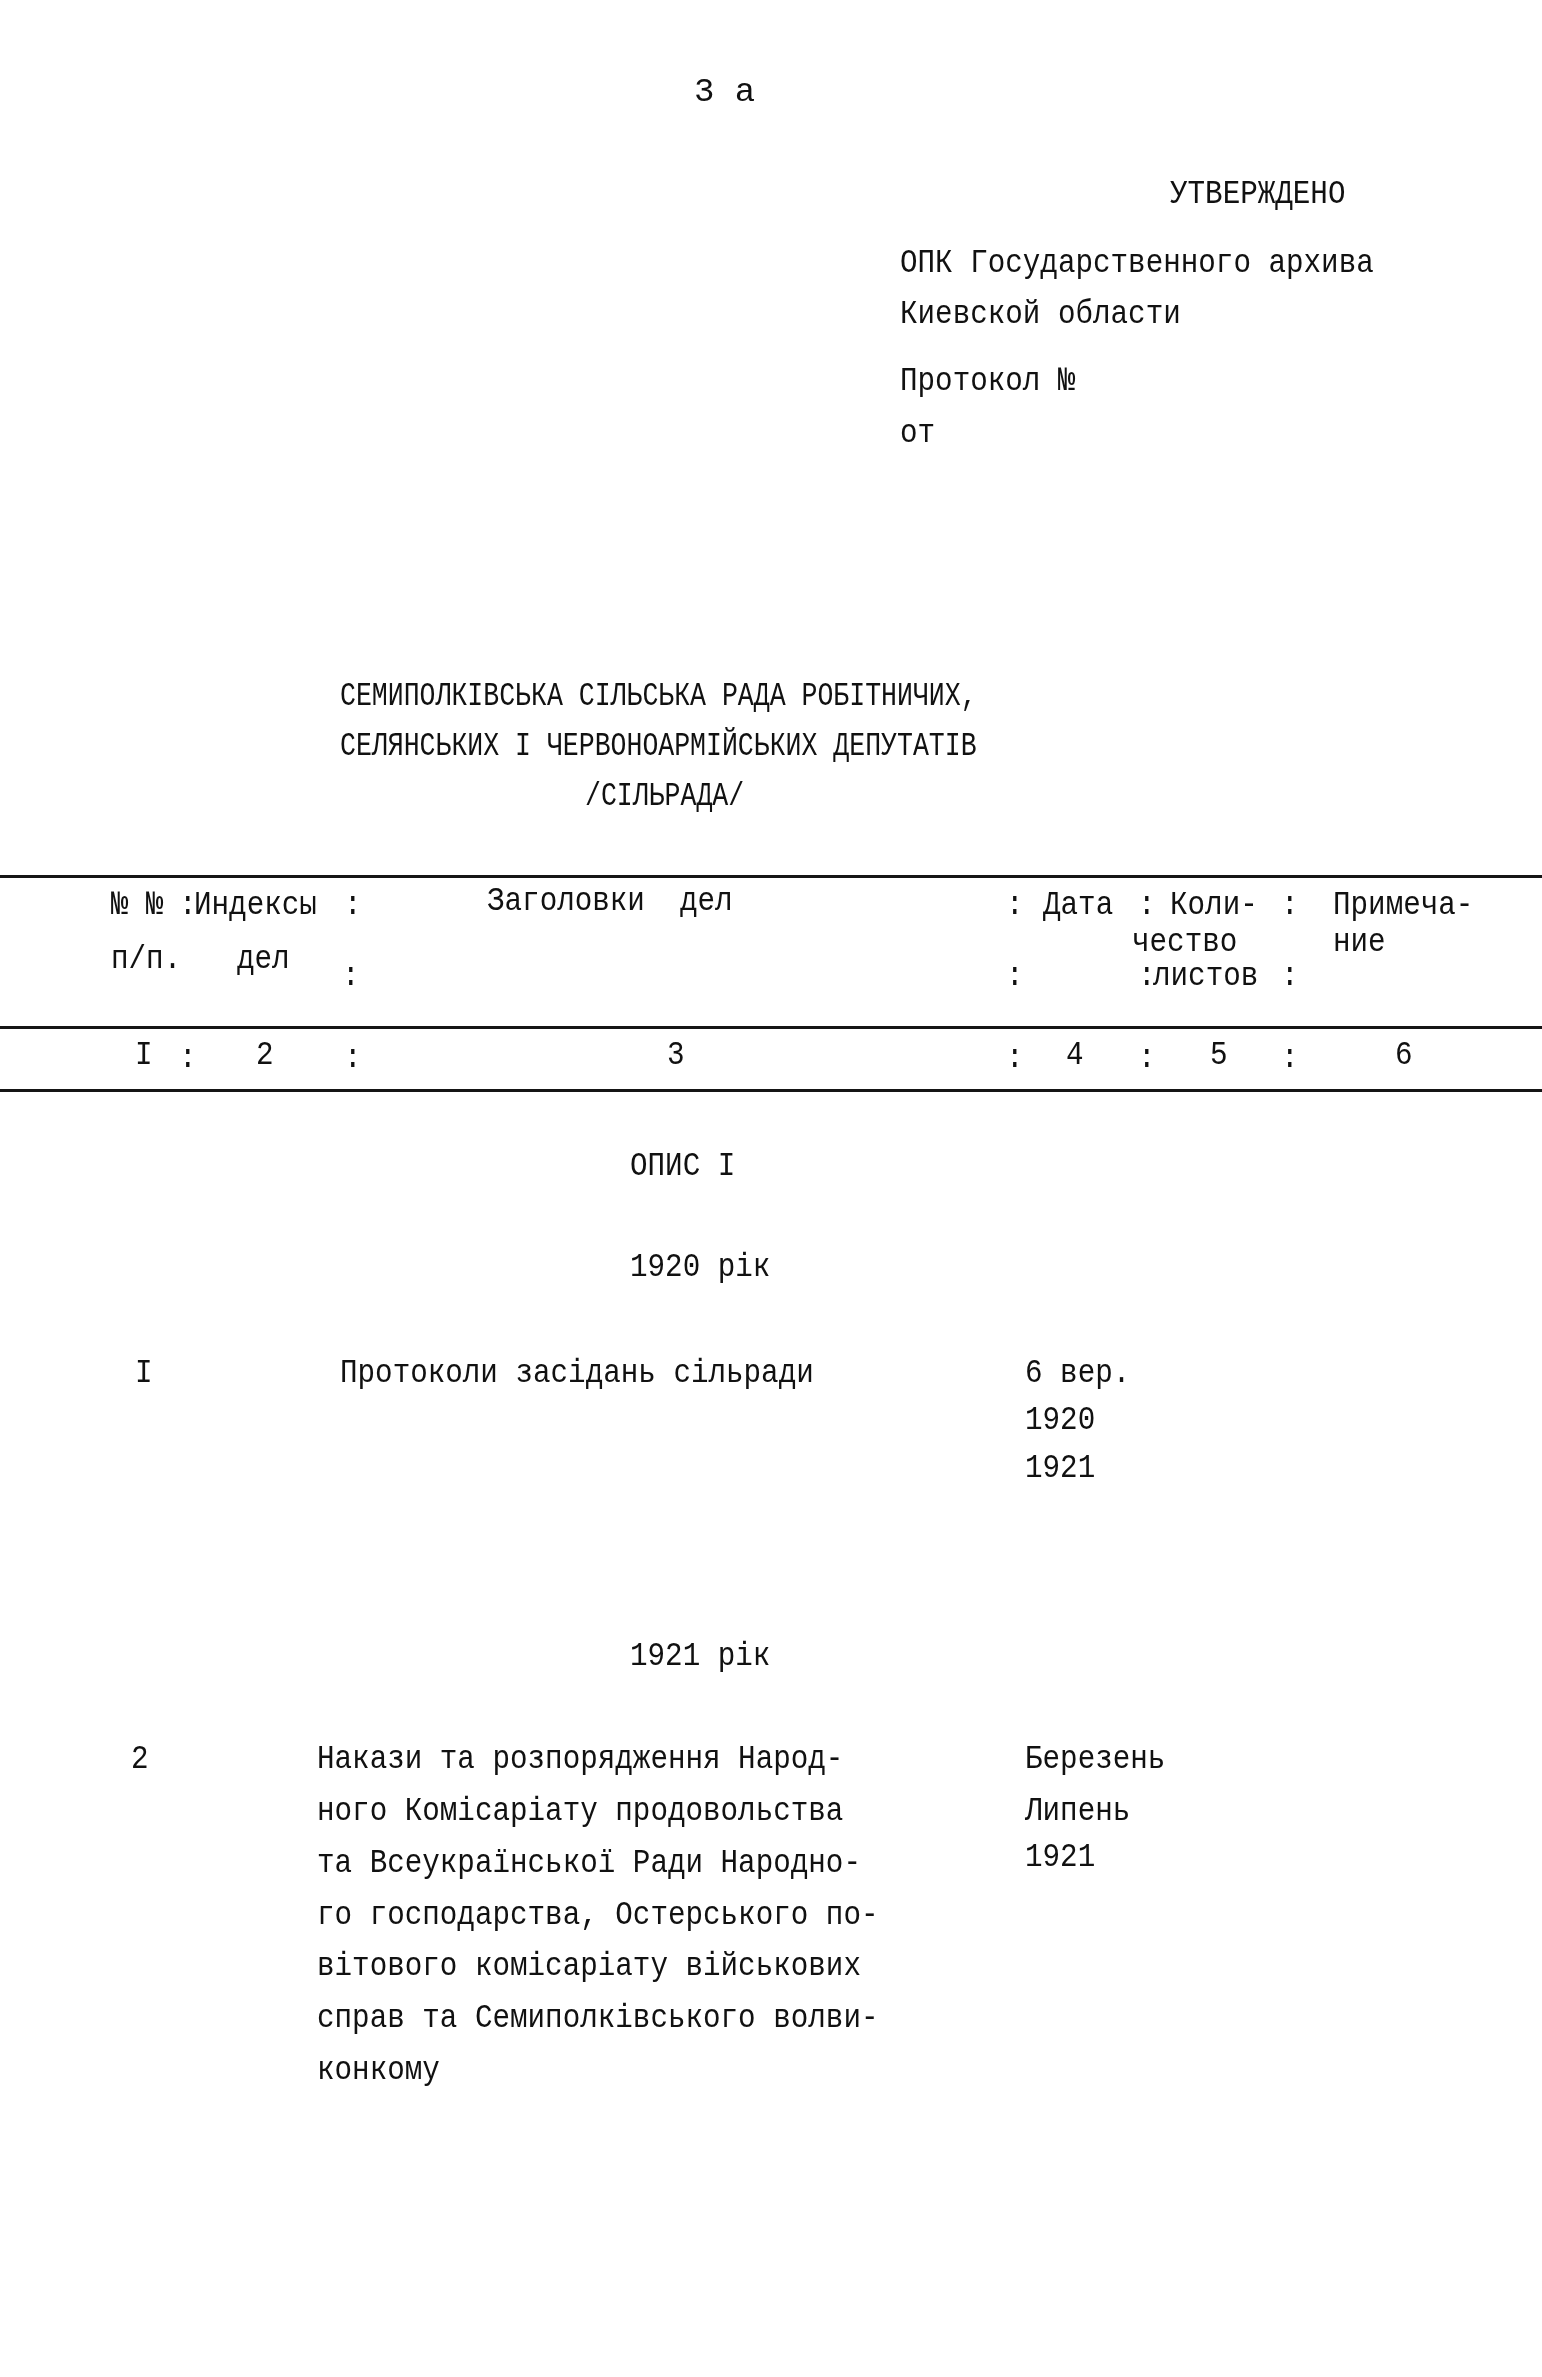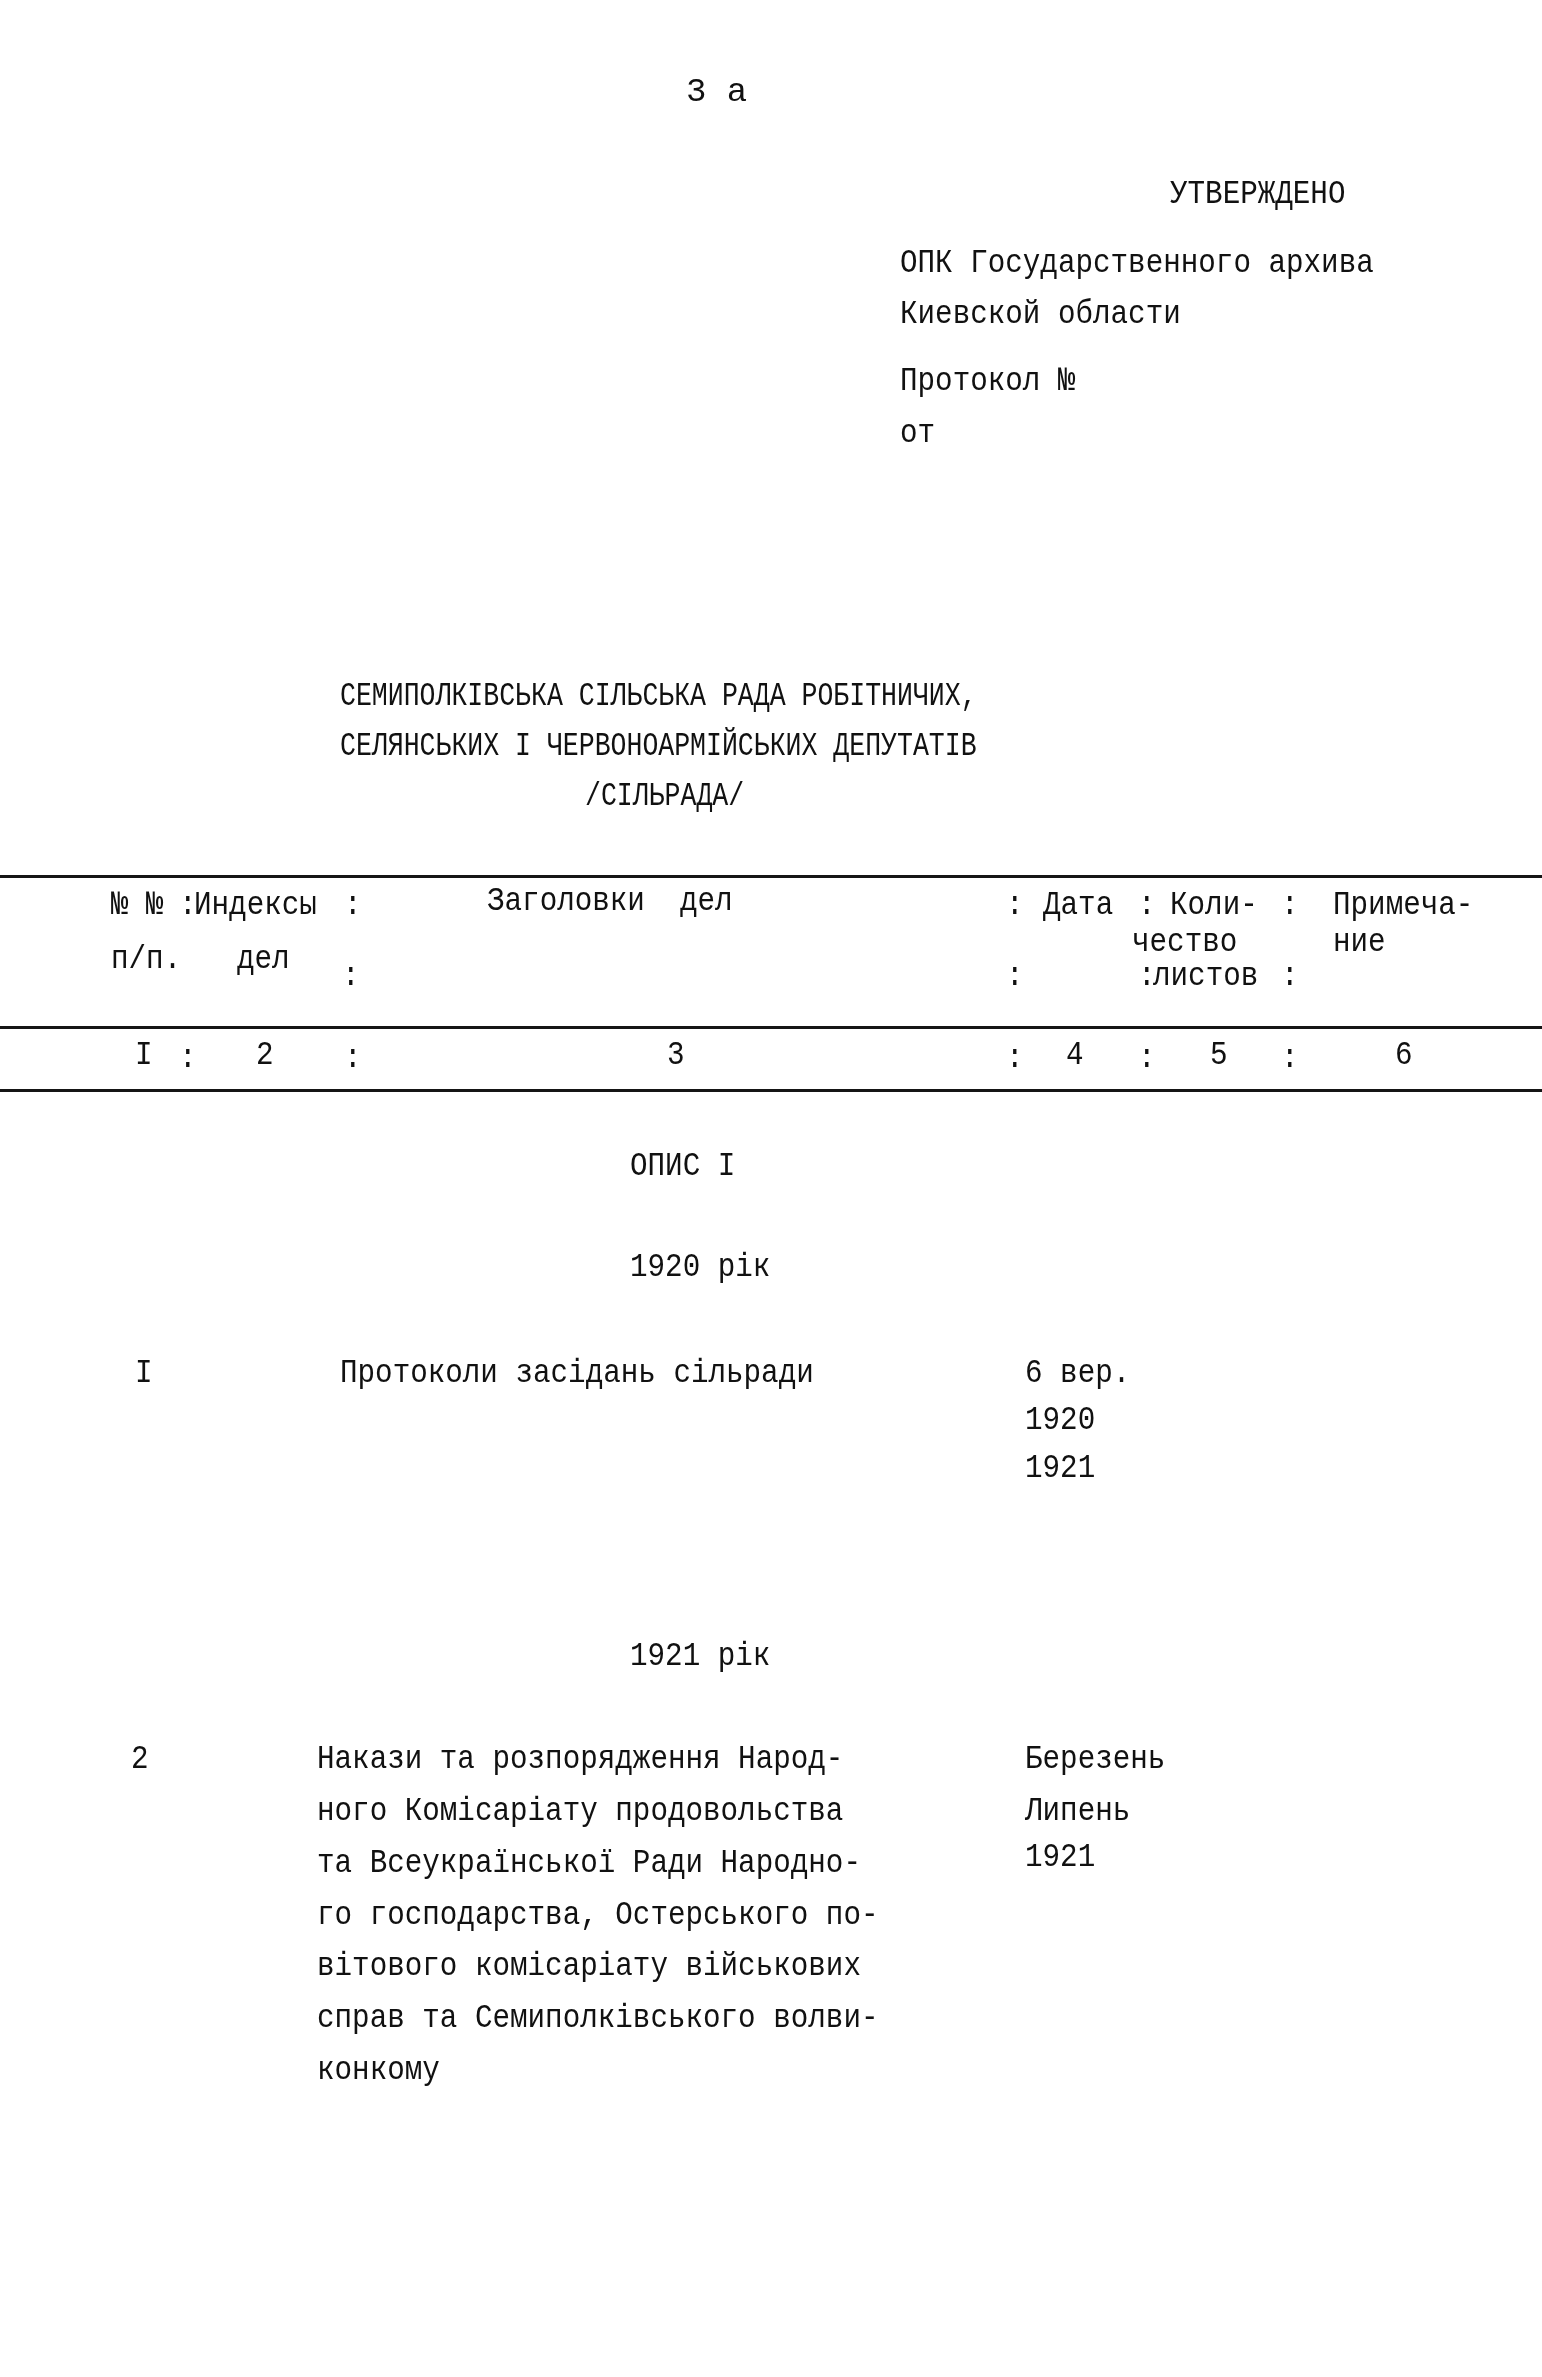--- a/index.html
+++ b/index.html
@@ -1,19 +1,19 @@
 <!DOCTYPE html>
 <html style="font-size:10.8px"><head>
 <meta charset="utf-8">
 <style>
   html, body { margin: 0; padding: 0; background: #ffffff; }
   body { width: 1543px; height: 2377px; position: relative; overflow: hidden;
          font-family: "Liberation Mono", "DejaVu Sans Mono", monospace; color: #111111; }
   .t { position: absolute; white-space: pre; line-height: 1; }
-  .fs-main { font-size: 34px; }
+  .fs-main { font-size: 34px; margin-left: 8px; }
   .fs-cond { font-size: 34px; transform: scaleX(0.86); transform-origin: left top; }
   .rule { position: absolute; left: 0; width: 1543px; height: 3.4px; background: #151515; }
 </style>
 </head>
 <body>
 
 <div class="t fs-main" style="left:686px; top:75px;">3 а</div>
 
 <div class="t fs-cond" style="left:1170px; top:177px;">УТВЕРЖДЕНО</div>
 <div class="t fs-cond" style="left:900px; top:246px;">ОПК Государственного архива</div>

